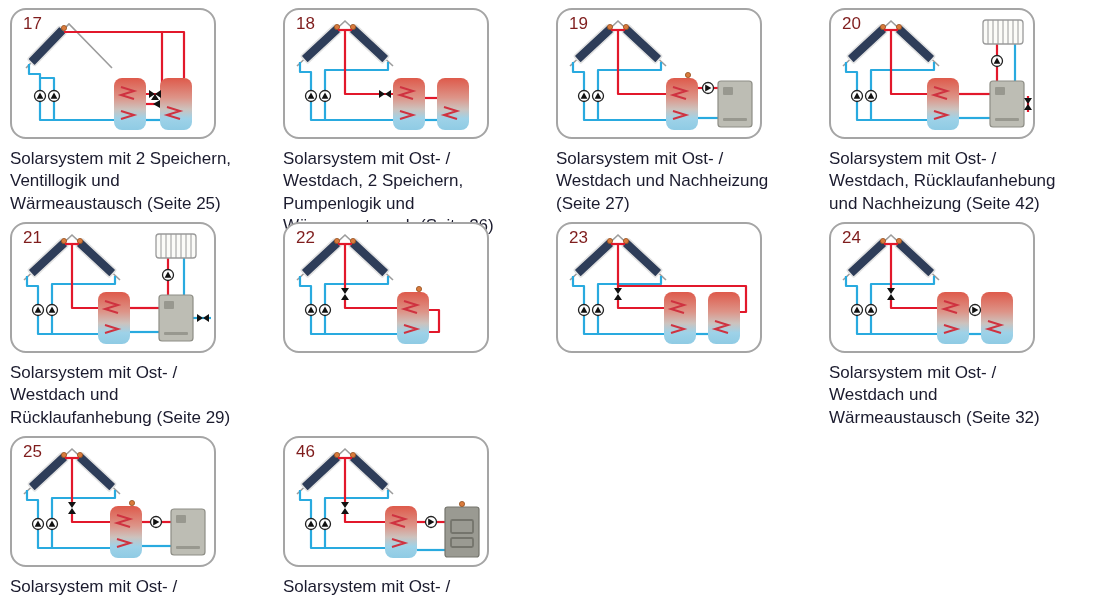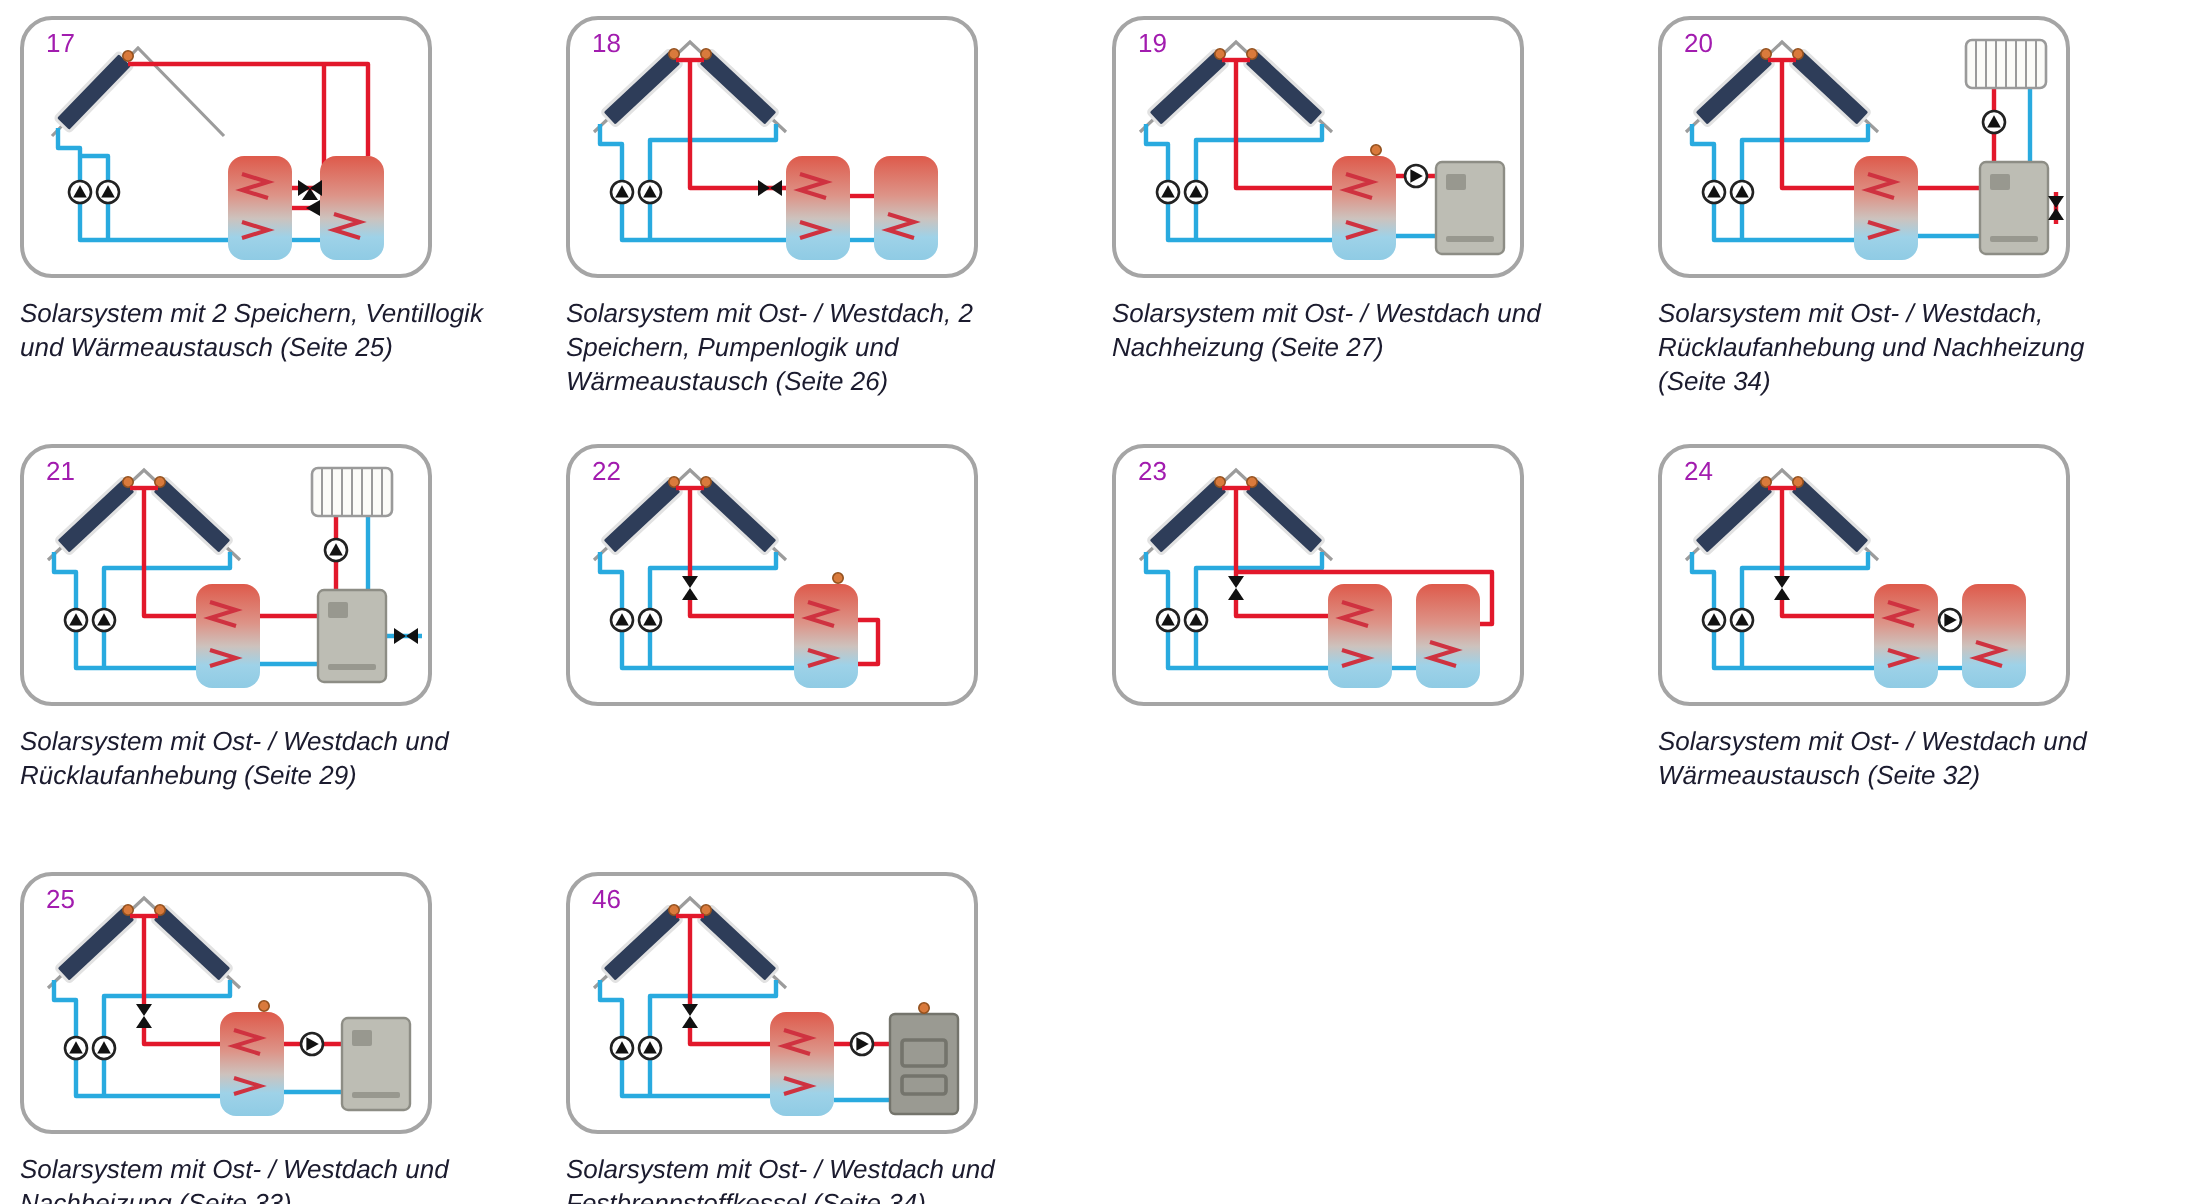--- a/index.html
+++ b/index.html
@@ -3,23 +3,23 @@
 <meta charset="utf-8">
 <style>
   * { margin:0; padding:0; box-sizing:border-box; }
   html,body { width:1094px; height:602px; background:#ffffff; overflow:hidden;
               font-family:"Liberation Sans", sans-serif; }
   .grid { position:absolute; top:8px; left:10px;
           display:grid; grid-template-columns:repeat(4,273px); grid-auto-rows:214px; }
   .cell { display:block; }
   .card { width:206px; height:131px; border:2px solid #a5a5a5; border-radius:16px;
           position:relative; background:#fff; }
-  .num { position:absolute; top:4px; left:11px; font-size:13px; color:#a21caf; }
+  .num { position:absolute; top:4px; left:11px; font-size:17px; color:#7f1d1d; }
   .diagram { position:absolute; left:0; top:0; width:202px; height:127px; }
-  .caption { margin-top:9px; width:238px; font-size:13px; line-height:1.32; color:#1b1b2e;font-style:italic; }
+  .caption { margin-top:9px; width:238px; font-size:17px; line-height:1.32; color:#1b1b2e; }
   .roof { fill:none; stroke:#9c9c9c; stroke-width:1.6; }
   .hot  { fill:none; stroke:#e2182b; stroke-width:2.2; stroke-linejoin:round; }
   .cold { fill:none; stroke:#29aadf; stroke-width:2.2; stroke-linejoin:round; }
 </style>
 </head>
 <body>
 
 <svg width="0" height="0" style="position:absolute;width:0;height:0" aria-hidden="true">
   <defs>
     <linearGradient id="tankGrad" x1="0" y1="0" x2="0" y2="1">
@@ -169,21 +169,21 @@
         <path class="hot" d="M197,86 V102"></path>
         <use href="#gRadiator" transform="translate(172,22)"></use>
         <use href="#gTank" transform="translate(112,94)"></use>
         <use href="#gBoiler" transform="translate(176,94)"></use>
         <use href="#gPump" transform="translate(26,86)"></use>
         <use href="#gPump" transform="translate(40,86)"></use>
         <use href="#gPump" transform="translate(166,51)"></use>
         <use href="#gValveH" transform="translate(197,94) rotate(90)"></use>
       </svg>
     </div>
-    <figcaption class="caption">Solarsystem mit Ost- / Westdach, Rücklaufanhebung und Nachheizung (Seite 34)</figcaption>
+    <figcaption class="caption">Solarsystem mit Ost- / Westdach, Rücklaufanhebung und Nachheizung (Seite 42)</figcaption>
   </figure>
 
   <figure class="cell">
     <div class="card">
       <span class="num">21</span>
       <svg class="diagram" viewBox="0 0 202 127">
         <path class="roof" d="M12,56 L60,11 L108,56"></path>
         <use href="#gColl" transform="translate(36,34) rotate(-43)"></use>
         <use href="#gColl" transform="translate(84,34) rotate(43)"></use>
         <use href="#gSensor" transform="translate(52,17)"></use>

